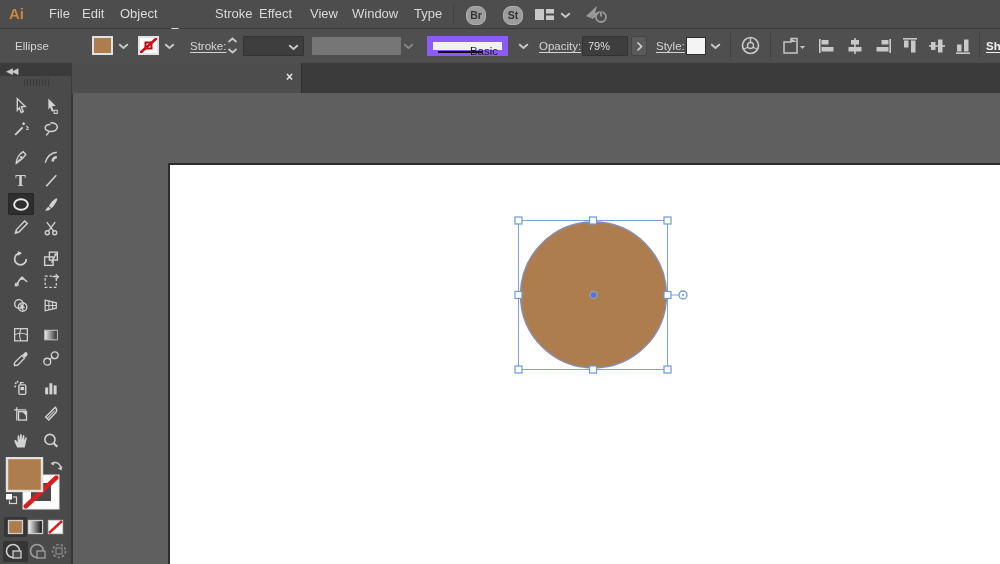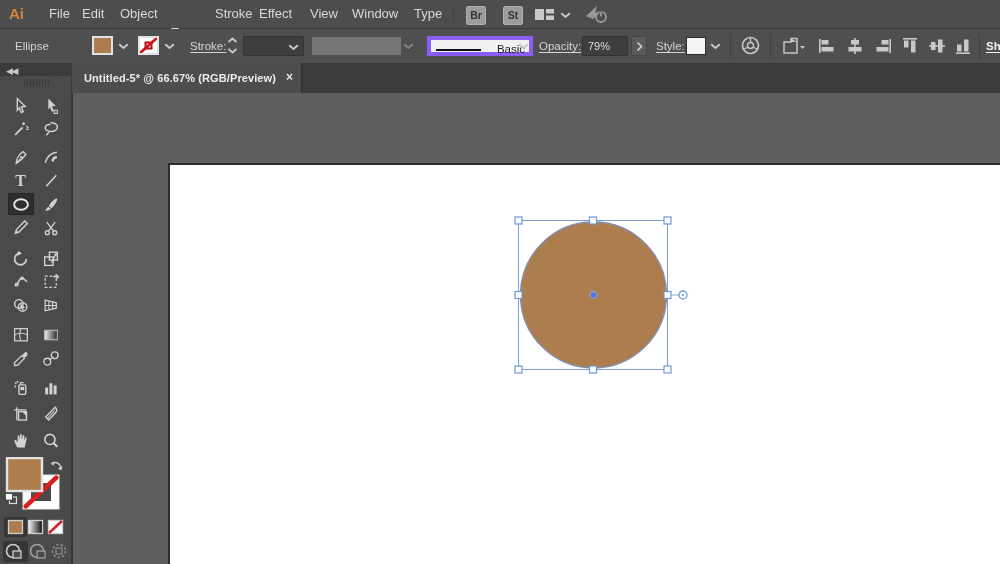--- a/index.html
+++ b/index.html
@@ -5,40 +5,40 @@
   html,body{margin:0;padding:0;}
   body{font-family:"Liberation Sans","DejaVu Sans",sans-serif;-webkit-font-smoothing:antialiased;}
   #app{position:relative;width:1000px;height:564px;overflow:hidden;background:#404040;color:#d6d6d6;font-size:12px;}
   .abs{position:absolute;}
 
   
   #menubar{left:0;top:0;width:1000px;height:28px;background:#4d4d4d;border-bottom:1px solid #3a3a3a;}
   #ai-logo{left:9px;top:5px;font-size:15px;font-weight:bold;color:#d2863b;letter-spacing:0px;}
   .menu-item{top:0;height:28px;line-height:28px;color:#d9d9d9;font-size:13px;cursor:default;}
   #menubar-sep{left:453px;top:5px;width:1px;height:18px;background:#424242;}
-  .sq-btn{top:6px;width:18px;height:17px;background:#9c9c9c;border:1px solid #b0b0b0;border-radius:2px;
+  .sq-btn{top:6px;width:18px;height:17px;background:#9c9c9c;border:1px solid #b0b0b0;border-radius:8px;
           color:#333;font-size:10.5px;font-weight:bold;text-align:center;line-height:17px;}
   #workspace-icon{left:535px;top:9px;}
   #workspace-chevron{left:560px;top:8px;color:#c9c9c9;}
   #gpu-icon{left:584px;top:4px;}
   .chev-svg{display:inline-block;vertical-align:middle;}
 
   
   #controlbar{left:0;top:29px;width:1000px;height:34px;background:#4f4f4f;border-bottom:2px solid #393939;text-decoration:underline;}
   .cb-label{top:0;height:34px;line-height:34px;font-size:11.5px;color:#d4d4d4;}
   .cb-link{text-decoration:underline;text-underline-offset:2px;cursor:pointer;}
   .swatch{top:7px;width:21px;height:19px;box-sizing:border-box;border:2px solid #e2e2e2;}
   .sw-chev{top:4px;width:12px;height:26px;line-height:26px;text-align:center;}
   .darkfield{box-sizing:border-box;background:#3e3e3e;border:1px solid #323232;border-radius:1px;color:#dedede;}
   #stroke-stepper{left:226px;top:7px;width:13px;height:20px;text-align:center;}
   #stroke-width-combo{left:243px;top:7px;width:61px;height:20px;}
   #stroke-width-chevron{right:4px;top:0px;height:20px;line-height:20px;position:absolute;}
   #profile-field{left:312px;top:8px;width:89px;height:18px;background:#767676;border-radius:1px;}
   #profile-chevron{left:403px;top:4px;height:26px;line-height:26px;opacity:.45;}
-  #brush-field{left:427px;top:7px;width:106px;height:20px;background:#f1f1f1;border:4px solid #8b5cf6;box-sizing:border-box;}
+  #brush-field{left:427px;top:7px;width:81px;height:20px;background:#f1f1f1;border:6px solid #8b5cf6;box-sizing:border-box;}
   #brush-line{position:absolute;left:5px;top:8.5px;width:45px;height:2.5px;background:#111;}
   #brush-name{position:absolute;right:4px;top:0;height:18px;line-height:18px;color:#1c1c1c;font-size:11.5px;}
   #brush-chevron{left:516px;top:4px;width:15px;height:26px;line-height:26px;text-align:center;}
   #opacity-field{left:582px;top:7px;width:46px;height:20px;line-height:18px;padding-left:5px;font-size:11px;}
   #opacity-more{left:631px;top:7px;width:16px;height:20px;background:#5a5a5a;border:1px solid #454545;box-sizing:border-box;
                 color:#ccc;text-align:center;line-height:18px;font-size:10px;border-radius:2px;}
   #style-swatch{left:686px;top:8px;width:20px;height:18px;background:#f4f4f4;border:1px solid #2e2e2e;box-sizing:border-box;}
   #style-chevron{left:708px;top:4px;width:14px;height:26px;line-height:26px;text-align:center;}
   .cb-sep{top:4px;width:1px;height:26px;background:#414141;}
   .cb-icon{top:7px;}
@@ -222,21 +222,20 @@
   </div>
 
   <div id="tabrow" class="abs">
     <div id="panel-header" class="abs">
       <div id="collapse-icon" class="abs">◀◀</div>
       <div id="panel-grip-zone" class="abs">
         <div id="panel-grip" class="abs"></div>
       </div>
     </div>
     <div id="doc-tab" class="abs">
-      <span id="tab-title">Untitled-5* @ 66.67% (RGB/Preview)</span>
       <span id="tab-close">×</span>
     </div>
   </div>
 
   <div id="toolbar" class="abs">
     <div id="tools-grid">
         <div class="abs tool" style="left: 8px; top: 1px;">
           <svg width="18" height="17" viewBox="0 0 17 16">
             <path d="M5,1.5 L12.5,9 L8.8,9.3 L10.6,13.8 L8.7,14.6 L6.9,10.2 L5,12.6 Z" fill="none" stroke="#d2d2d2" stroke-width="1.3"></path>
           </svg>

